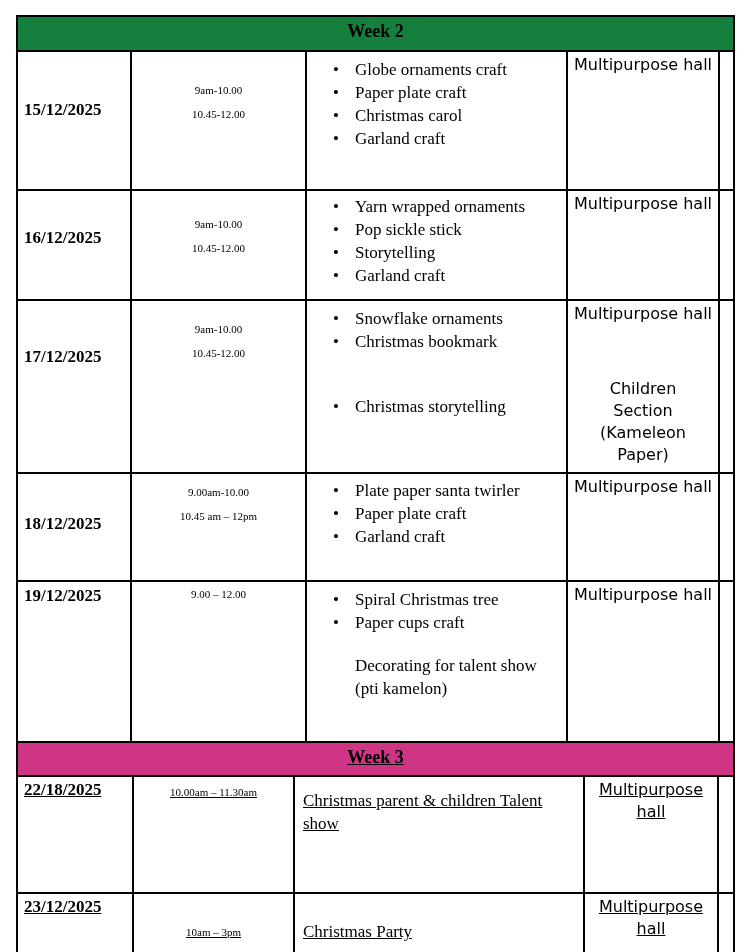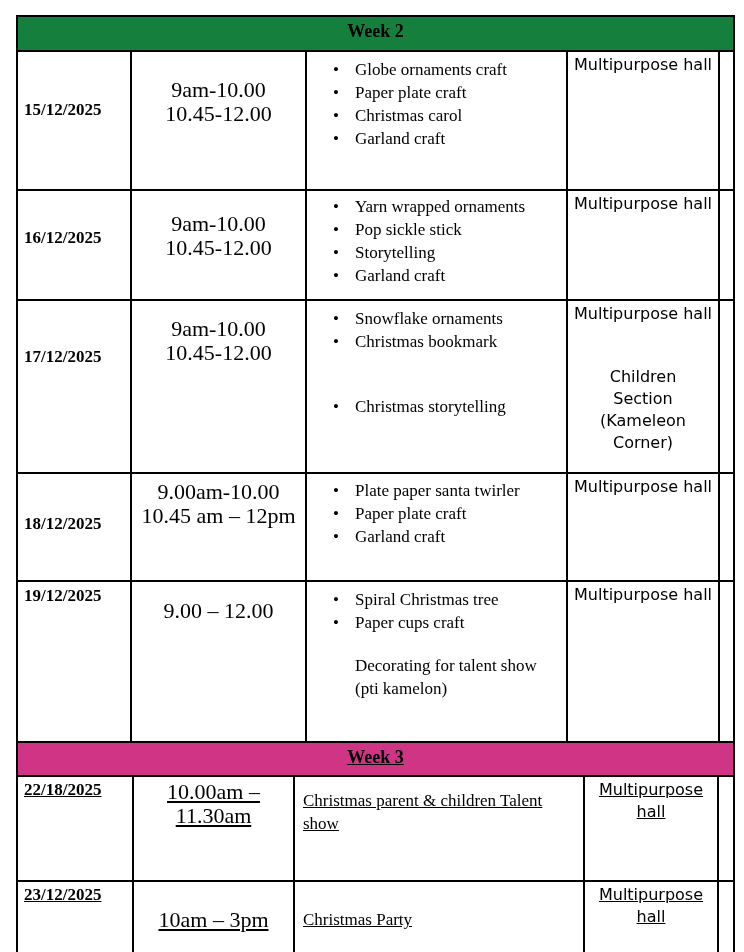--- a/index.html
+++ b/index.html
@@ -18,30 +18,30 @@
   .bar-cell {
     text-align: center;
     font-family: "Liberation Serif", serif;
     font-weight: bold;
     font-size: 18px;
     line-height: 22px;
     padding-top: 3px;
     color: #000;
   }
   .date-cell { font-family: "Liberation Serif", serif; font-weight: bold; font-size: 17px; line-height: 20px; padding-left: 6px; }
-  .time-cell { font-family: "Liberation Serif", serif; font-size: 22px; line-height: 24px; text-align: center; margin-left: 12px; }
+  .time-cell { font-family: "Liberation Serif", serif; font-size: 11px; line-height: 24px; text-align: center; margin-left: 12px; }
   .act-cell  { font-family: "Liberation Serif", serif; font-size: 17px; line-height: 23px; }
   .loc-cell  { font-family: "DejaVu Sans", sans-serif; font-size: 16px; line-height: 22px; text-align: center; padding-left: 2px; padding-right: 2px; }
 
   .bullets { padding-left: 26px; padding-right: 4px; }
   .li { display: flex; align-items: flex-start; }
   .dot { width: 22px; flex: none; }
   .note { padding-left: 48px; margin-top: 20px; }
   .gap-top-42 { margin-top: 42px; }
-  .gap-top-41 { margin-top: 41px; }
+  .gap-top-41 { margin-top: 53px; }
   .plain-act { padding-left: 8px; padding-right: 14px; }
 </style>
 </head>
 <body>
 
 <div class="doc">
 
   <table class="tblA">
     <colgroup>
       <col style="width:114px">
@@ -137,21 +137,21 @@
             <span>Christmas storytelling</span>
           </div>
         </div>
       </td>
       <td class="loc-cell" style="padding-top:2px">
         <div>Multipurpose hall</div>
         <div class="gap-top-41">
           <div>Children</div>
           <div>Section</div>
           <div>(Kameleon</div>
-          <div>Corner)</div>
+          <div>Paper)</div>
         </div>
       </td>
       <td></td>
     </tr>
 
     <tr style="height:108px">
       <td class="date-cell" style="padding-top:40px">18/12/2025</td>
       <td class="time-cell" style="padding-top:6px">
         <div>9.00am-10.00</div>
         <div>10.45 am – 12pm</div>
@@ -171,21 +171,21 @@
             <span>Garland craft</span>
           </div>
         </div>
       </td>
       <td class="loc-cell" style="padding-top:2px">Multipurpose hall</td>
       <td></td>
     </tr>
 
     <tr style="height:161px">
       <td class="date-cell" style="padding-top:4px">19/12/2025</td>
-      <td class="time-cell" style="padding-top:17px">
+      <td class="time-cell" style="padding-top:0">
         <div>9.00 – 12.00</div>
       </td>
       <td class="act-cell">
         <div class="bullets" style="padding-top:6px">
           <div class="li">
             <span class="dot">•</span>
             <span>Spiral Christmas tree</span>
           </div>
           <div class="li">
             <span class="dot">•</span>
@@ -210,21 +210,21 @@
         <col style="width:290px">
         <col style="width:134px">
         <col style="width:16px">
     </colgroup>
 
     <tbody>
         <tr style="height:34px">
       <th colspan="5" class="bar-cell" style="background:#D03585">Week 3</th>
     </tr>
 
-    <tr style="height:105px">
+    <tr style="height:117px">
       <td class="date-cell" style="padding-top:3px">22/18/2025</td>
       <td class="time-cell" style="padding-top:3px">10.00am – 11.30am</td>
       <td class="act-cell">
         <div class="plain-act" style="padding-top:12px">Christmas parent &amp; children Talent show</div>
       </td>
       <td class="loc-cell" style="padding-top:2px">Multipurpose hall</td>
       <td></td>
     </tr>
 
     <tr style="height:89px">

